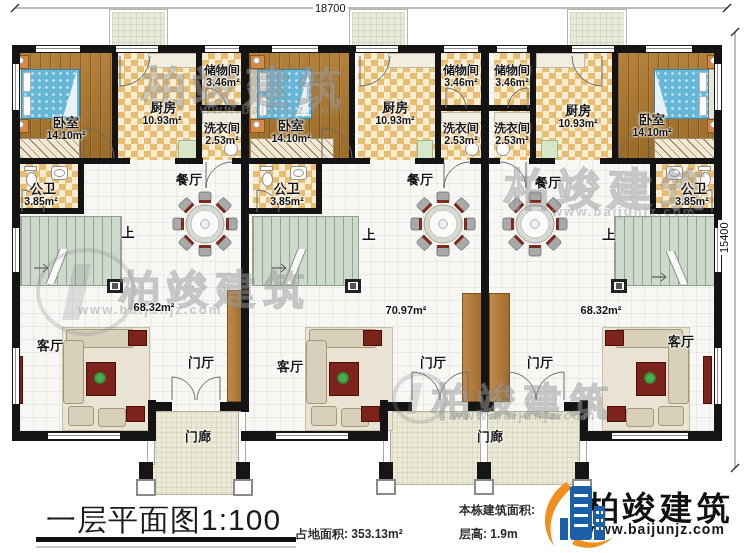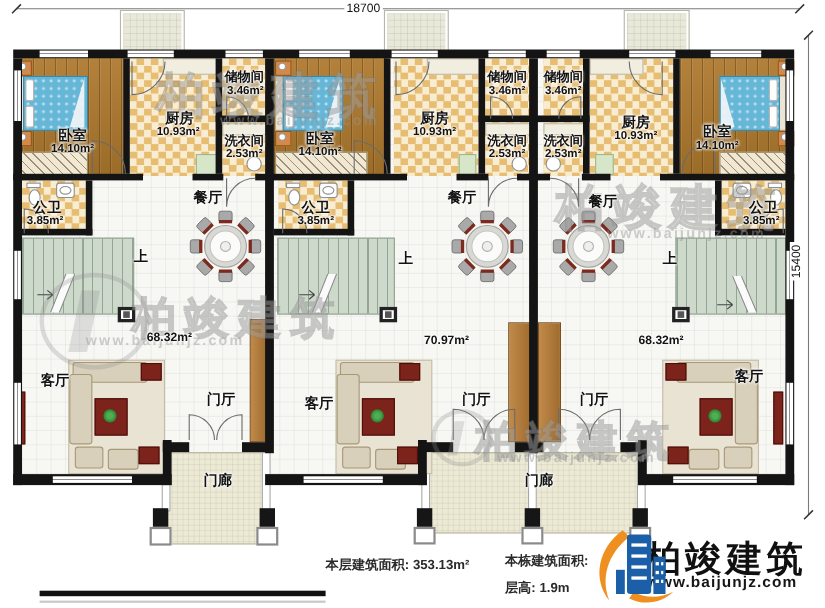--- a/index.html
+++ b/index.html
@@ -477,25 +477,26 @@
   <div class="wm-u" style="left:200px;top:102px;">www.baijunjz.com</div>
   <div class="wm-t" style="left:505px;top:160px;font-size:44px;">柏竣建筑</div>
   <div class="wm-u" style="left:552px;top:204px;">www.baijunjz.com</div>
   <div class="wm-c" style="left:36px;top:248px;width:100px;height:88px;"></div>
   <div class="wm-t" style="left:120px;top:262px;font-size:40px;">柏竣建筑</div>
   <div class="wm-u" style="left:78px;top:302px;">www.baijunjz.com</div>
   <div class="wm-c" style="left:392px;top:372px;width:56px;height:52px;"></div>
   <div class="wm-t" style="left:432px;top:376px;font-size:38px;">柏竣建筑</div>
   <div class="wm-u" style="left:452px;top:408px;">www.baijunjz.com</div>
 
+  <div class="title-big" style="left:46px;top:500px;">一层平面图1:100</div>
   <div class="uline" style="left:36px;top:537px;width:260px;height:5px;"></div>
   <div class="uline2" style="left:36px;top:546px;width:260px;height:2px;"></div>
 
-  <div class="stat" style="left:296px;top:505px;">
-    <span>本层建筑面积: </span><span>353.13m²</span>
+  <div class="stat" style="left:296px;top:526px;">
+    <span>占地面积: </span><span>353.13m²</span>
   </div>
   <div class="stat" style="left:459px;top:502px;">
     <span>本栋建筑面积: </span><span></span>
   </div>
   <div class="stat" style="left:459px;top:526px;">
     <span>层高: </span><span>1.9m</span>
   </div>
 
   <svg class="abs" style="left:536px;top:478px;z-index:61;" width="84" height="72" viewBox="0 0 84 72">
     <path d="M30 4 C 8 20 2 48 18 68 C 10 48 16 26 36 10 Z" fill="#ee8f1f"></path>

